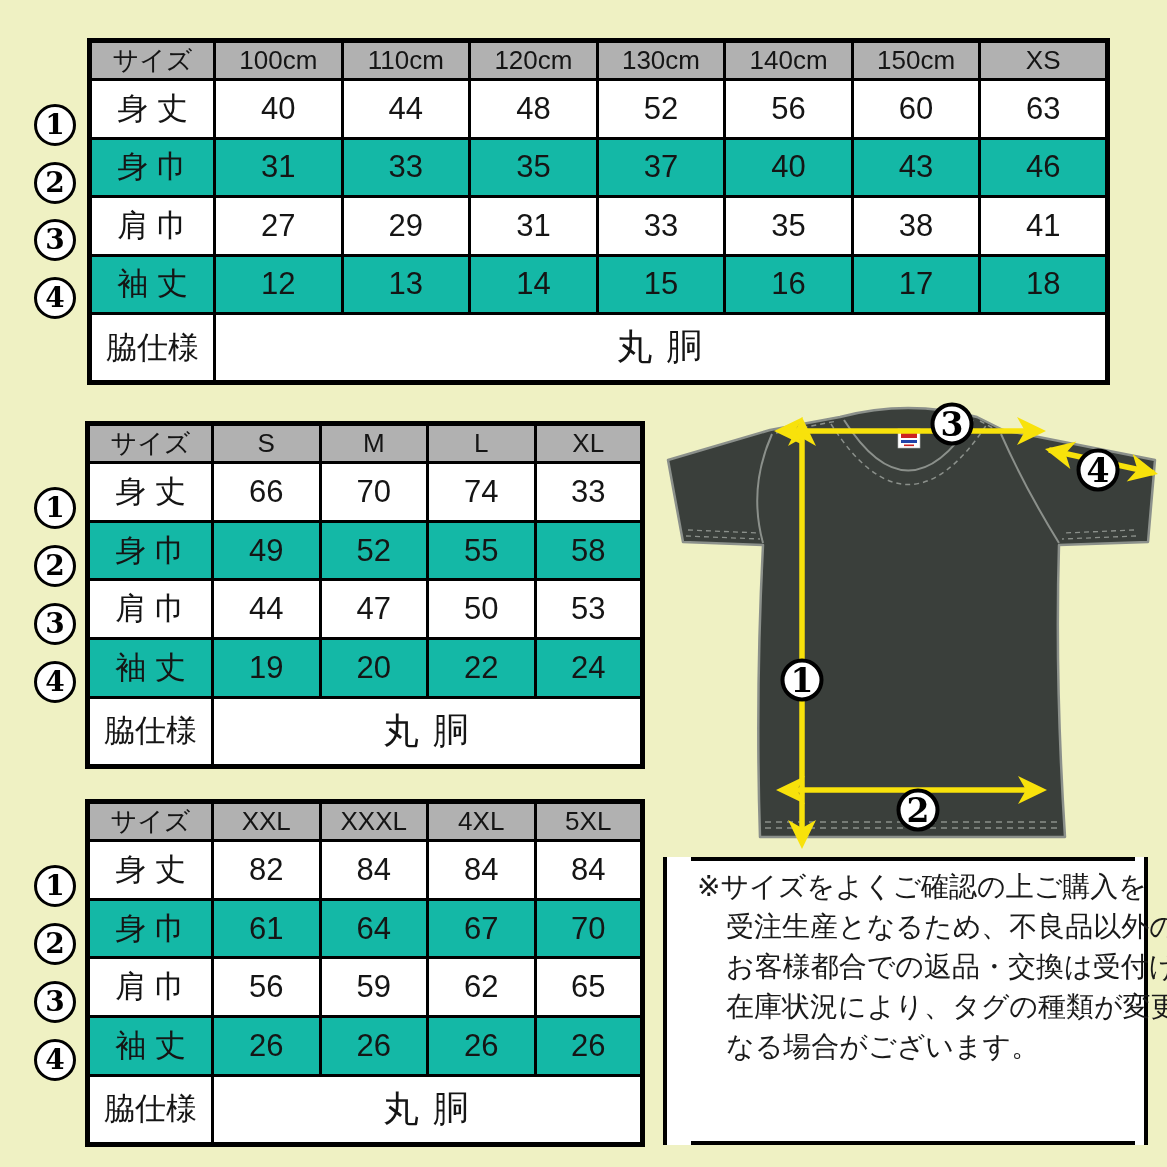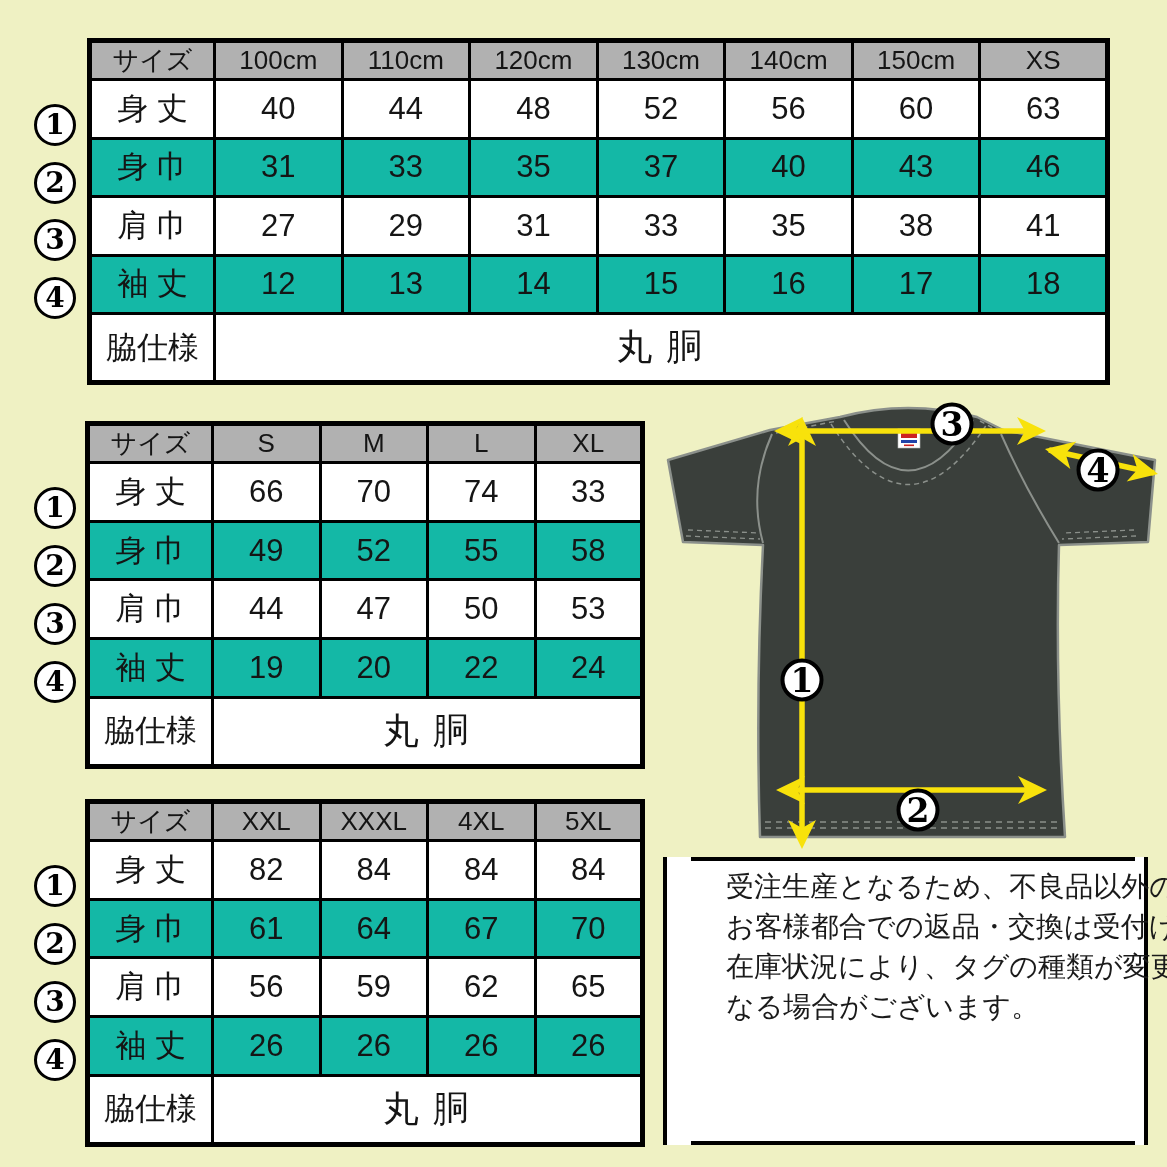--- a/index.html
+++ b/index.html
@@ -302,20 +302,21 @@
     <text x="443" y="89">4</text>
   </g>
 </svg>
 
 <div id="notice">
   <div class="v left"></div>
   <div class="v right"></div>
   <div class="h top"></div>
   <div class="h bottom"></div>
   <div class="text">
+    <div class="notice-line first">※サイズをよくご確認の上ご購入を</div>
     <div class="notice-line">受注生産となるため、不良品以外の</div>
     <div class="notice-line">お客様都合での返品・交換は受付けて</div>
     <div class="notice-line">在庫状況により、タグの種類が変更に</div>
     <div class="notice-line">なる場合がございます。</div>
   </div>
 </div>
 
 <div class="row-marker" style="left: 34px; top: 103.75px;">1</div>
 <div class="row-marker" style="left: 34px; top: 161.583px;">2</div>
 <div class="row-marker" style="left: 34px; top: 219.417px;">3</div>

